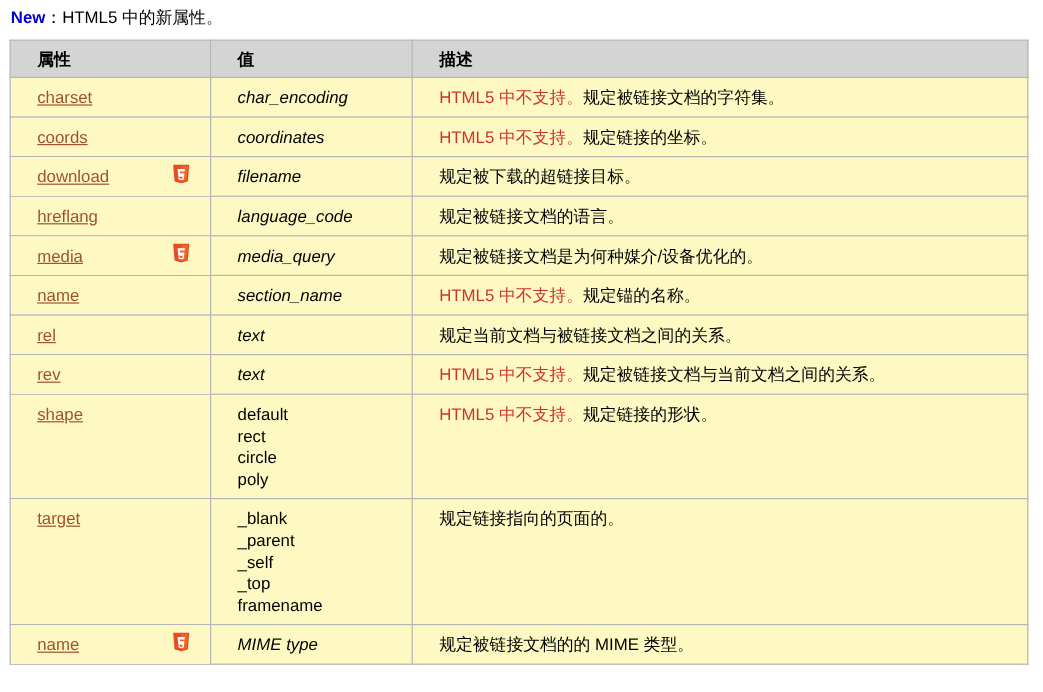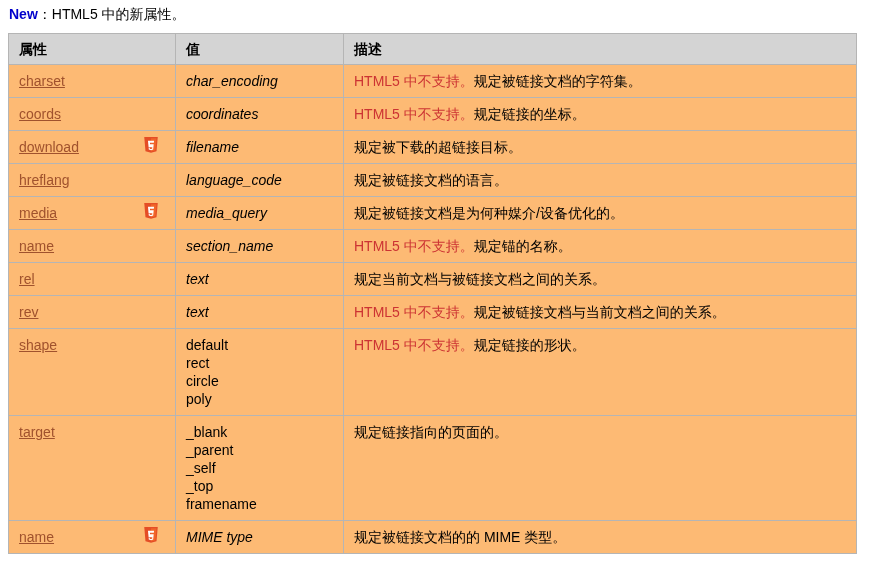--- a/index.html
+++ b/index.html
@@ -51,35 +51,35 @@
     background: #f1f1f1;
     font-size: 14px;
   }
   .attr-table col.c-attr  { width: 167px; }
   .attr-table col.c-val   { width: 168px; }
   .attr-table col.c-desc  { width: 513px; }
 
   .attr-table th,
   .attr-table td {
     border: 1px solid #b5b5b5;
-    padding: 7px 10px;
+    padding: 7px 22px;
     text-align: left;
     vertical-align: top;
     line-height: 18px;
   }
   .attr-table thead th {
     background: #d4d4d4;
     font-weight: bold;
     color: #000000;
     height: 17px;
     padding-top: 6px;
     padding-bottom: 6px;
   }
   .attr-table tbody td {
-    background: #fdba74;
+    background: #fef9c3;
   }
 
   
   .attr-cell {
     position: relative;
     padding-right: 34px !important;
   }
   .attr-link {
     color: #a0522d;
     text-decoration: underline;

